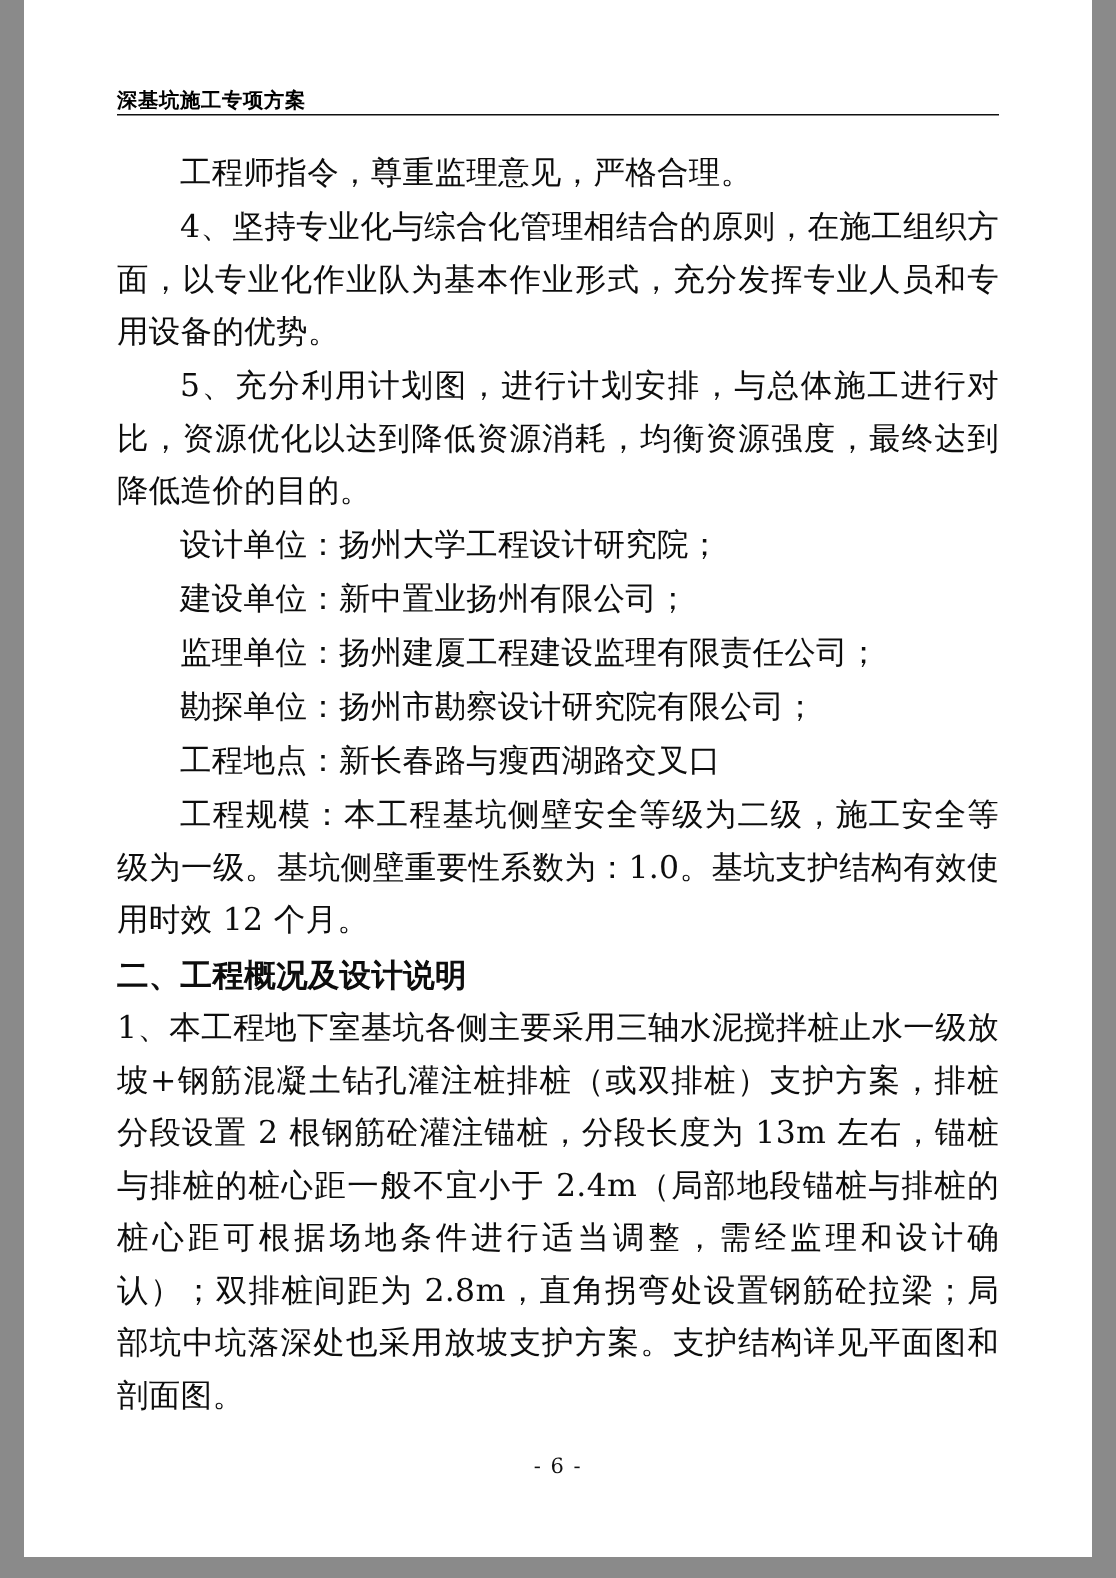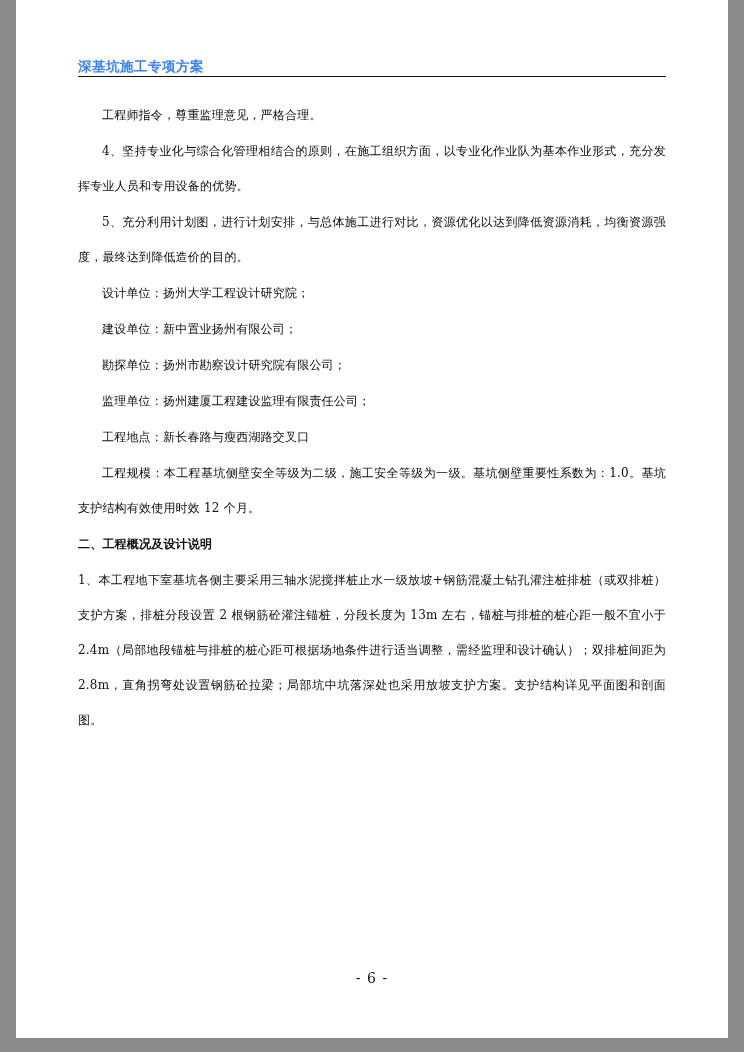--- a/index.html
+++ b/index.html
@@ -25,37 +25,37 @@
     overflow: hidden;
   }
   .header {
     position: relative;
     height: 26px;
   }
   .header-title {
     font-size: 13.5px;
     font-weight: bold;
     letter-spacing: 0.5px;
-    color: #3b82f6;
+    color: #000000;
     display: inline-block;
     padding-bottom: 2px;
   }
   .header-rule {
     position: absolute;
     left: 0;
     right: 0;
     top: 20px;
     border-bottom: 1.2px solid #111;
   }
   .body-text {
     margin-top: 16px;
   }
   p {
     margin: 0 0 1px 0;
-    font-size: 12px;
+    font-size: 21px;
     line-height: 35px;
     color: #0d0d0d;
     text-align: justify;
     letter-spacing: 0.2px;
   }
   p.indent {
     text-indent: 2em;
   }
   p.heading {
     font-weight: bold;
@@ -83,22 +83,22 @@
     <span class="header-title">深基坑施工专项方案</span>
     <div class="header-rule"></div>
   </div>
 
   <div class="body-text">
     <p class="indent">工程师指令，尊重监理意见，严格合理。</p>
     <p class="indent">4、坚持专业化与综合化管理相结合的原则，在施工组织方面，以专业化作业队为基本作业形式，充分发挥专业人员和专用设备的优势。</p>
     <p class="indent">5、充分利用计划图，进行计划安排，与总体施工进行对比，资源优化以达到降低资源消耗，均衡资源强度，最终达到降低造价的目的。</p>
     <p class="indent">设计单位：扬州大学工程设计研究院；</p>
     <p class="indent">建设单位：新中置业扬州有限公司；</p>
+    <p class="indent">监理单位：扬州建厦工程建设监理有限责任公司；</p>
     <p class="indent">勘探单位：扬州市勘察设计研究院有限公司；</p>
-    <p class="indent">监理单位：扬州建厦工程建设监理有限责任公司；</p>
     <p class="indent">工程地点：新长春路与瘦西湖路交叉口</p>
     <p class="indent">工程规模：本工程基坑侧壁安全等级为二级，施工安全等级为一级。基坑侧壁重要性系数为：1.0。基坑支护结构有效使用时效 12 个月。</p>
     <p class="heading">二、工程概况及设计说明</p>
     <p class="hang">1、本工程地下室基坑各侧主要采用三轴水泥搅拌桩止水一级放坡+钢筋混凝土钻孔灌注桩排桩（或双排桩）支护方案，排桩分段设置 2 根钢筋砼灌注锚桩，分段长度为 13m 左右，锚桩与排桩的桩心距一般不宜小于 2.4m（局部地段锚桩与排桩的桩心距可根据场地条件进行适当调整，需经监理和设计确认）；双排桩间距为 2.8m，直角拐弯处设置钢筋砼拉梁；局部坑中坑落深处也采用放坡支护方案。支护结构详见平面图和剖面图。</p>
   </div>
 
   <div class="footer">- 6 -</div>
 
 </div>
 

